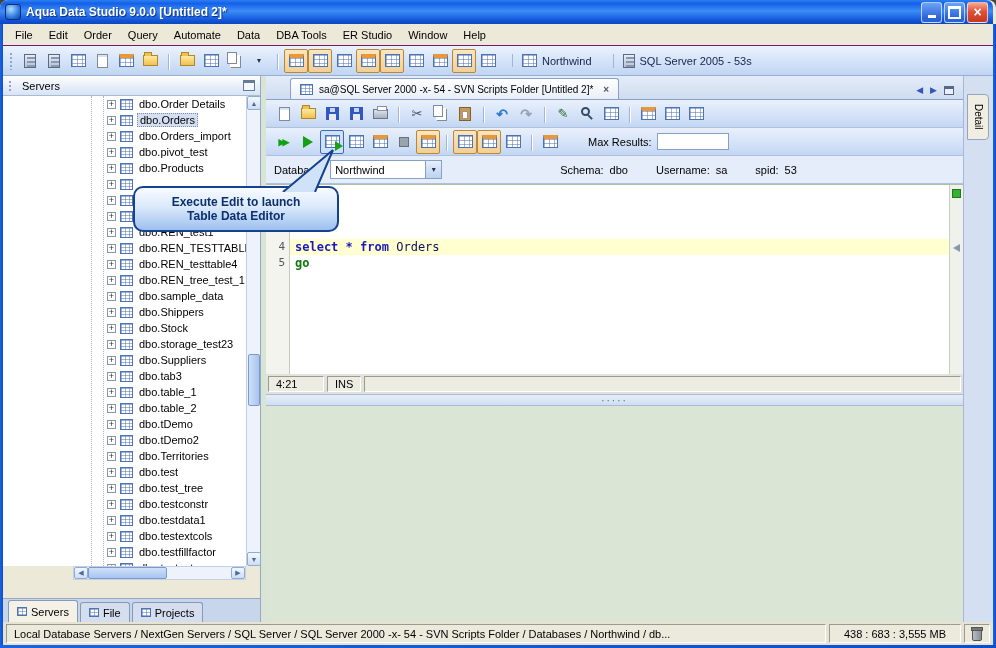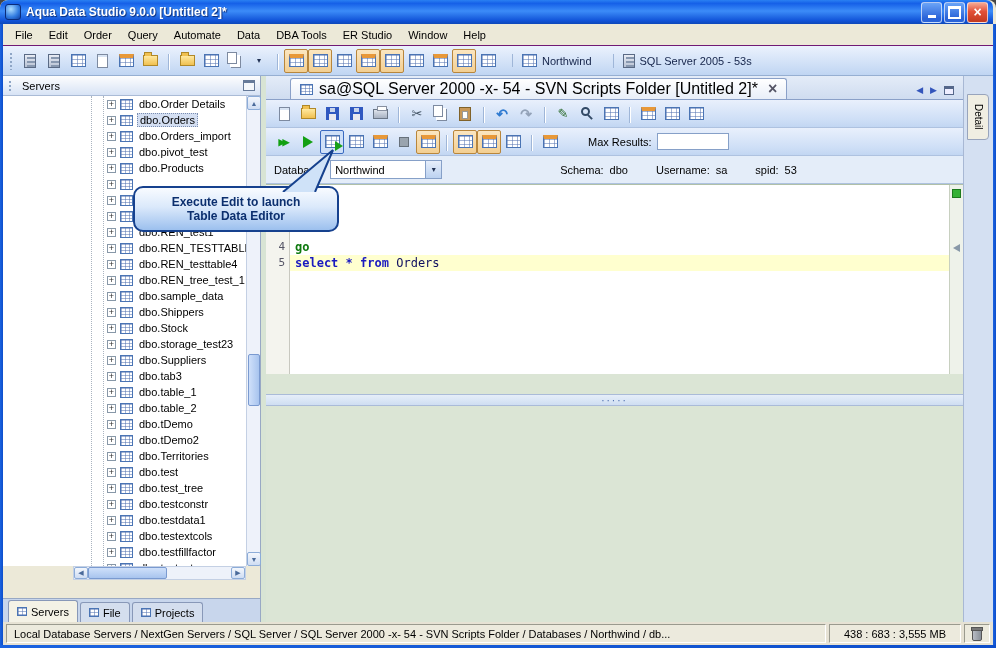--- a/index.html
+++ b/index.html
@@ -132,21 +132,21 @@
   .pticon { width:10px; height:9px; background-size:4px 3px; }
 
   .vsplit { position:absolute; left:261px; width:5px; top:76px; bottom:26px; background:#d8e4d4; z-index:2; }
 
   
   .tabbar { position:absolute; left:266px; top:76px; width:697px; height:24px;
     background:linear-gradient(180deg,#e4ecf8,#cfdcf0); border-bottom:1px solid #8aa0c8;
     display:flex; align-items:flex-end; padding-left:24px; z-index:3; }
   .doc-tab { height:21px; display:flex; align-items:center; gap:6px; padding:8px 9px;
     background:linear-gradient(180deg,#ffffff,#e8eef8); border:1px solid #8aa0c8; border-bottom:none;
-    border-radius:3px 3px 0 0; font-size:16px; white-space:nowrap; }
+    border-radius:3px 3px 0 0; font-size:10px; white-space:nowrap; }
   .doc-close { color:#556; font-weight:bold; padding-left:4px; }
   .tab-nav { margin-left:auto; display:flex; align-items:center; gap:7px; padding:0 9px 4px 0;
     color:#3355bb; font-size:9px; }
   .ic-restore { width:10px; height:9px; border:1px solid #55678a; border-top:3px solid #55678a; background:#eef; }
 
   .docbody { position:absolute; left:266px; top:100px; width:697px; bottom:26px; background:#dbe5d5; z-index:3; }
   .qtb { position:absolute; left:0; right:0; height:28px; display:flex; align-items:center; padding:0 6px;
     background:linear-gradient(180deg,#e9f0fc,#cddef6 75%,#c2d6f2); border-bottom:1px solid #aec2e0; }
   .qtb1 { top:0; } .qtb2 { top:28px; }
   .mr-label { font-size:11px; margin-left:26px; margin-right:5px; white-space:nowrap; }
@@ -809,29 +809,34 @@
     </div>
 
     <div class="editor-wrap">
       <div class="gutter">
         <div class="eblank"></div>
         <div class="gnum">4</div>
         <div class="gnum">5</div>
       </div>
       <div class="ecode">
         <div class="eblank"></div>
+        <div class="eline current"><span class="kw">select</span><span> </span><span class="kw">*</span><span> </span><span class="kw">from</span><span> </span><span class="ident">Orders</span></div>
         <div class="eline"><span class="go">go</span></div>
-        <div class="eline current"><span class="kw">select</span><span> </span><span class="kw">*</span><span> </span><span class="kw">from</span><span> </span><span class="ident">Orders</span></div>
       </div>
       <div class="markerbar">
         <span class="mark-ok"></span>
         <span class="mark-cur"></span>
       </div>
     </div>
 
+    <div class="estatus">
+      <span class="scell pos">4:21</span>
+      <span class="scell mode">INS</span>
+      <span class="scell fill"></span>
+    </div>
 
     <div class="hsplit">
       <span>·····</span>
     </div>
     <div class="results"></div>
   </div>
 
   <div class="right-strip">
     <span class="detail-tab">Detail</span>
   </div>

